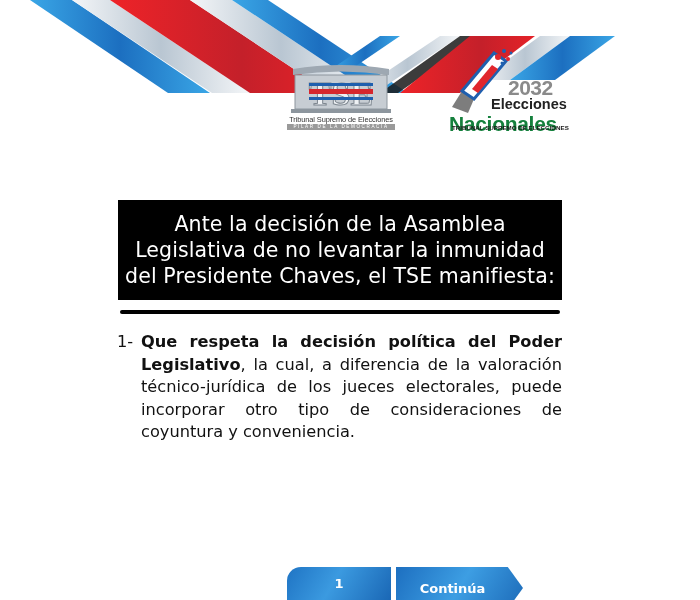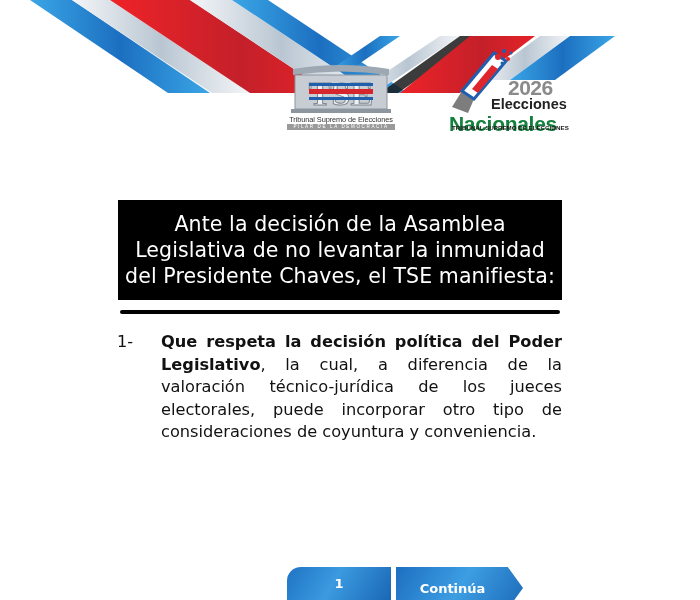--- a/index.html
+++ b/index.html
@@ -57,21 +57,21 @@
     position:absolute; left:120px; top:310px; width:440px; height:4px;
     background:#000; border-radius:2px;
   }
 
   .item {
     position:absolute; left:117px; top:331px; width:445px;
     font-family:"DejaVu Sans", sans-serif; font-size:16.2px; line-height:22.5px;
     color:#111;
   }
   .item-num { position:absolute; left:0; top:0; }
-  .item-body { margin-left:44px; text-align:justify; text-align-last:left; }
+  .item-body { margin-left:24px; text-align:justify; text-align-last:left; }
   .item-body b { font-weight:bold; }
 
   .page-tab {
     position:absolute; left:287px; top:567px; width:104px; height:33px;
     background:linear-gradient(120deg,#1f74c4 0%,#3b9ae0 45%,#1a67b5 100%);
     border-top-left-radius:14px;
     color:#fff; font-weight:bold; font-size:13px;
     display:flex; align-items:center; justify-content:center;
     font-family:"DejaVu Sans", sans-serif;
   }
@@ -136,21 +136,21 @@
 <svg class="elec-logo" viewBox="0 0 120 80" xmlns="http://www.w3.org/2000/svg">
   <polygon points="4,60 14,44 26,52 20,66" fill="#7d7d7d"></polygon>
   <polygon points="14,44 46,6 58,14 26,52" fill="#ffffff" stroke="#1f5fae" stroke-width="3"></polygon>
   <polygon points="24,42 44,18 50,22 30,46" fill="#e0262d"></polygon>
   <circle cx="50" cy="10" r="3" fill="#e0262d"></circle>
   <circle cx="56" cy="4" r="2" fill="#1f5fae"></circle>
   <circle cx="60" cy="12" r="2" fill="#e0262d"></circle>
   <circle cx="63" cy="6" r="1.5" fill="#1f5fae"></circle>
   <circle cx="54" cy="16" r="1.5" fill="#1f5fae"></circle>
 </svg>
-<div class="elec-year">2026</div>
+<div class="elec-year">2032</div>
 <div class="elec-word">Elecciones</div>
 <div class="elec-nac">Nacionales</div>
 <div class="elec-sub">TRIBUNAL SUPREMO DE ELECCIONES</div>
 
 <div class="headline-box">
   <div class="headline-text">Ante la decisión de la Asamblea Legislativa de no levantar la inmunidad del Presidente Chaves, el TSE manifiesta:</div>
 </div>
 <div class="divider"></div>
 
 <div class="item">

